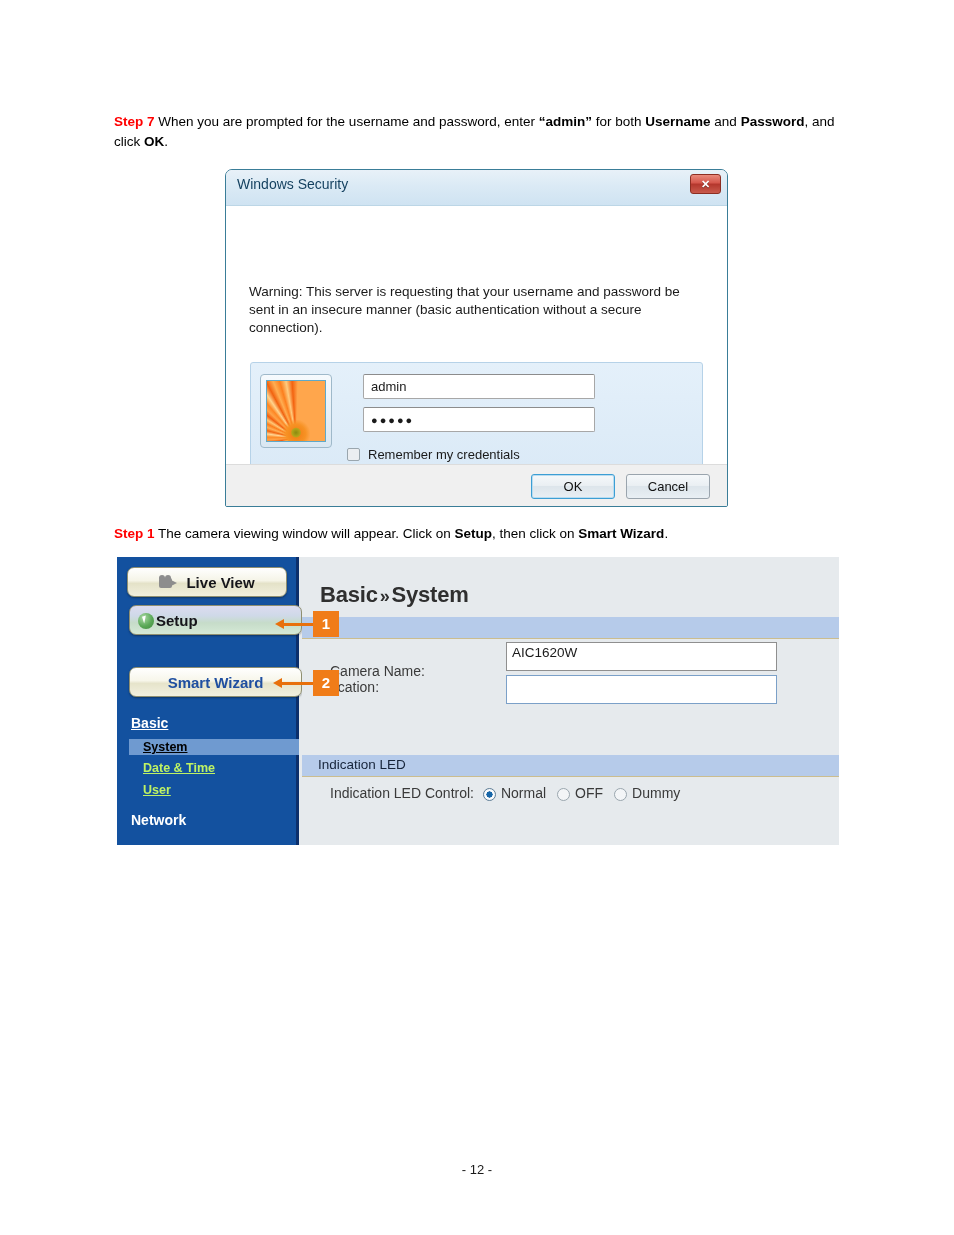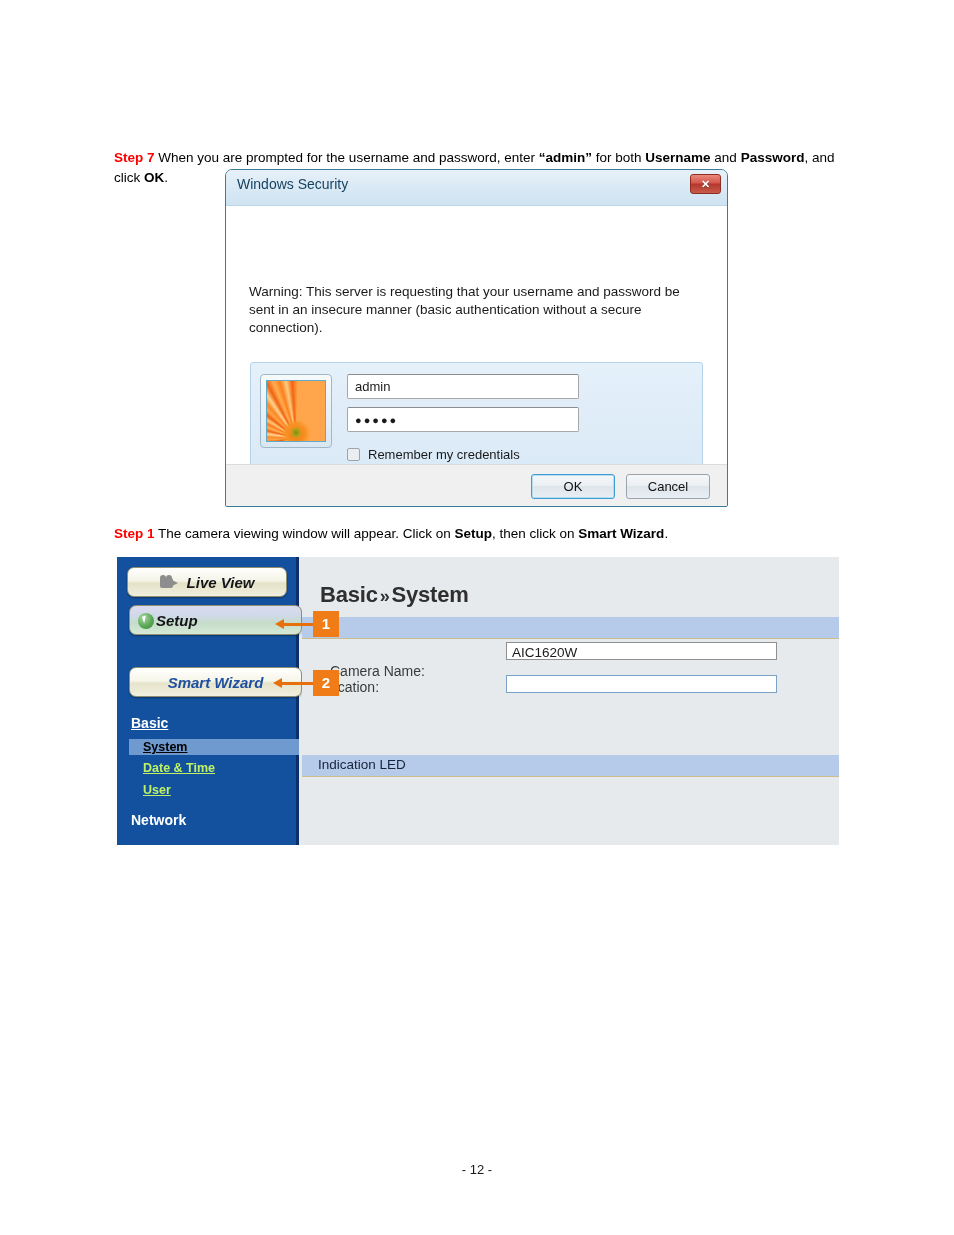--- a/index.html
+++ b/index.html
@@ -21,21 +21,21 @@
     font-size: 13.5px;
     line-height: 20px;
     color: #000;
   }
   .step-label {
     color: #ff0000;
     font-weight: bold;
   }
   .b { font-weight: bold; }
 
-  #step7-para { left: 114px; top: 112px; width: 728px; margin-top: 36px; }
+  #step7-para { left: 114px; top: 112px; width: 728px; }
   #step8-para { left: 114px; top: 524px; width: 728px; }
 
   
   #win-dialog {
     position: absolute;
     left: 225px; top: 169px;
     width: 503px; height: 338px;
     background: #f0f0f0;
     border: 1px solid #3a7d98;
     border-radius: 7px 7px 2px 2px;
@@ -112,21 +112,21 @@
         #fd8421 48deg, #ffd08a 54deg, #f2600d 60deg, #ffa246 66deg,
         #fd8a26 72deg, #ffd694 78deg, #f06510 84deg, #ffaf55 90deg,
         #fb7d1c 96deg, #ffc878 102deg, #f25f0e 108deg, #ffa348 114deg,
         #fd8623 120deg, #ffd48e 126deg, #f1620f 132deg, #ffae52 138deg,
         #fc7f1e 144deg, #ffcb7e 150deg, #f36310 156deg, #ffa64c 162deg),
       linear-gradient(to bottom, #bfe3f5 0%, #dff1fb 40%, #f3c98c 70%, #e9a95c 100%);
     border: 1px solid #5fa9c9;
   }
   .cred-input {
     position: absolute;
-    left: 96px;
+    left: 112px;
     width: 232px; height: 25px;
     background: #ffffff;
     border: 1px solid #a7a7a7;
     border-top-color: #8c8c8c;
     border-radius: 2px;
     font-size: 13px;
     color: #1a1a1a;
     padding: 3px 7px;
     line-height: 17px;
   }
@@ -192,21 +192,20 @@
     left: 10px;
     width: 160px; height: 30px;
     border-radius: 7px;
     border: 1px solid #8f8f70;
     display: flex;
     align-items: center;
     justify-content: center;
     font-size: 15px;
     font-weight: bold;
     box-shadow: 0 1px 2px rgba(0,0,0,0.35);
-    font-style: italic;
   }
   #cam-liveview-btn {
     top: 10px;
     background: linear-gradient(to bottom, #ffffff 0%, #f5f4e7 45%, #e4e2c8 55%, #f1efdd 100%);
     color: #15151a;
   }
   #cam-setup-btn {
     top: 48px;
     left: 12px;
     width: 173px;
@@ -332,21 +331,21 @@
     position: absolute;
     font-size: 14px;
     color: #3a3a3a;
   }
   #cam-label-cameraname { left: 28px; top: 106px; }
   #cam-label-location { left: 28px; top: 122px; }
 
   .cam-field-input {
     position: absolute;
     left: 204px;
-    width: 271px; height: 18px;
+    width: 271px; height: 29px;
     background: #ffffff;
     font-size: 13.5px;
     color: #1a1a1a;
     padding: 1px 5px;
     line-height: 18px;
   }
   #cam-input-cameraname { top: 85px; border: 1px solid #8f8f8f; }
   #cam-input-location { top: 118px; border: 1px solid #7ba0c8; }
 
   #cam-led-row {
@@ -494,20 +493,29 @@
     <div class="cam-section-head" id="cam-sec-basic">ic</div>
 
     <div class="cam-field-label" id="cam-label-cameraname">Camera Name:</div>
     <div class="cam-field-input" id="cam-input-cameraname">AIC1620W</div>
 
     <div class="cam-field-label" id="cam-label-location">ocation:</div>
     <div class="cam-field-input" id="cam-input-location"></div>
 
     <div class="cam-section-head" id="cam-sec-led">Indication LED</div>
 
+    <div id="cam-led-row">
+      <span>Indication LED Control:</span>
+      <span class="radio on"></span>
+      <span class="opt">Normal</span>
+      <span class="radio"></span>
+      <span class="opt">OFF</span>
+      <span class="radio"></span>
+      <span class="opt">Dummy</span>
+    </div>
   </div>
 </div>
 
 <div class="callout-arrow" id="arrow-1"></div>
 <div class="callout" id="callout-1">1</div>
 
 <div class="callout-arrow" id="arrow-2"></div>
 <div class="callout" id="callout-2">2</div>
 
 <div id="page-number">- 12 -</div>

